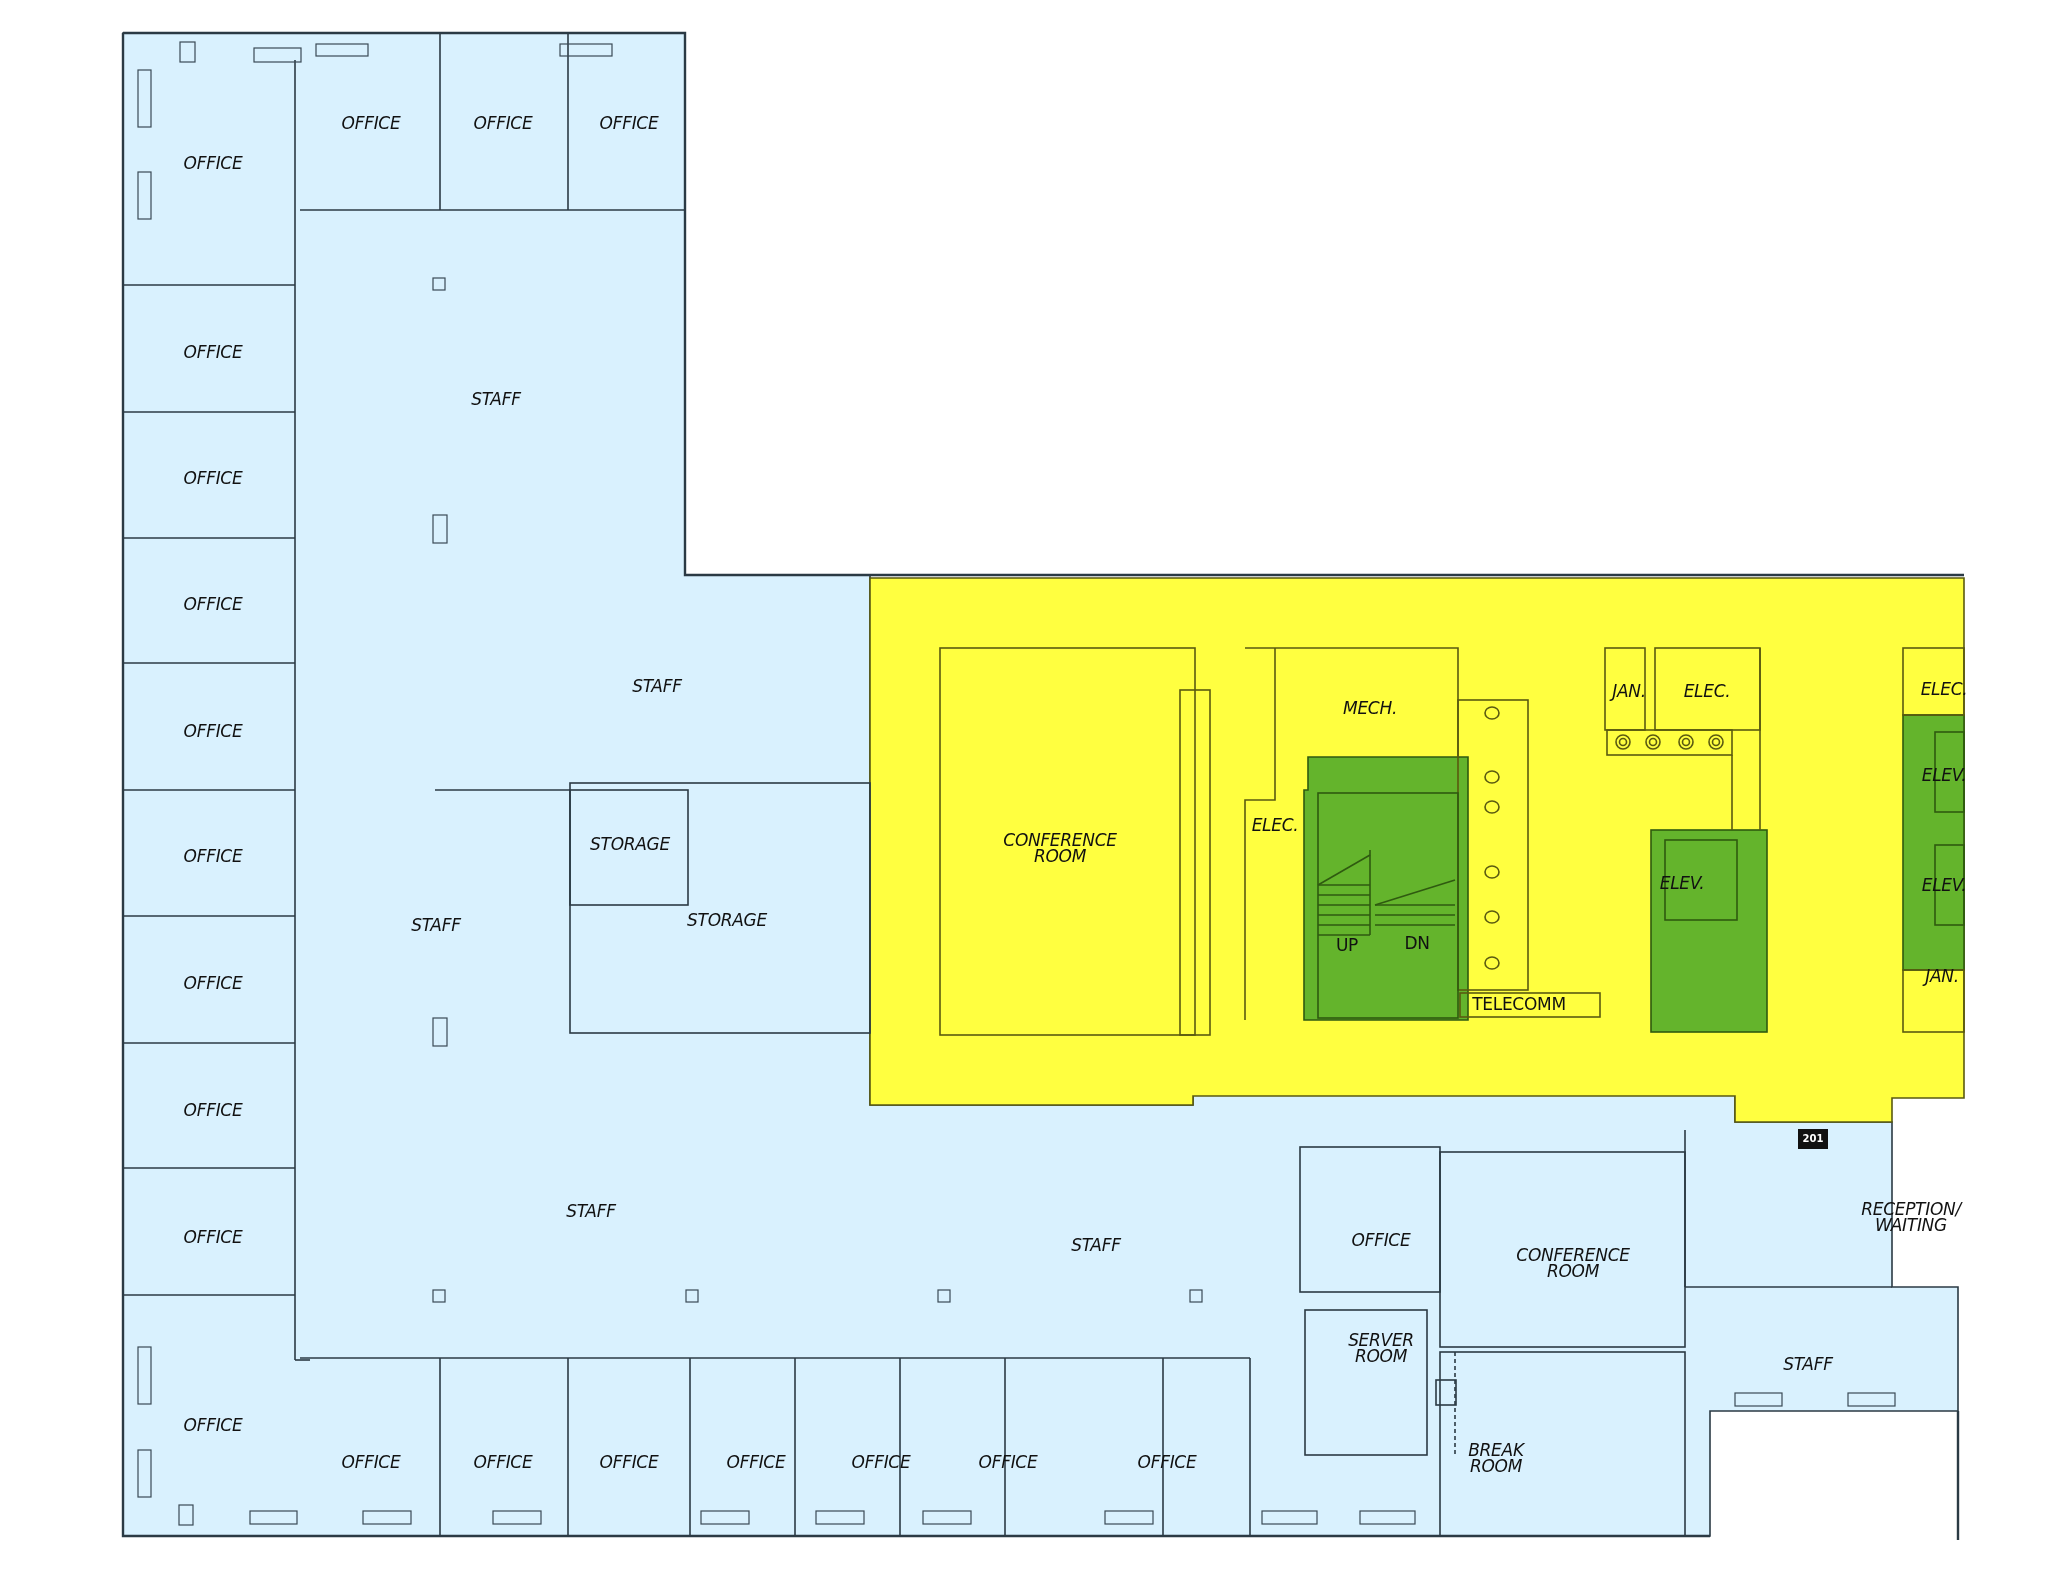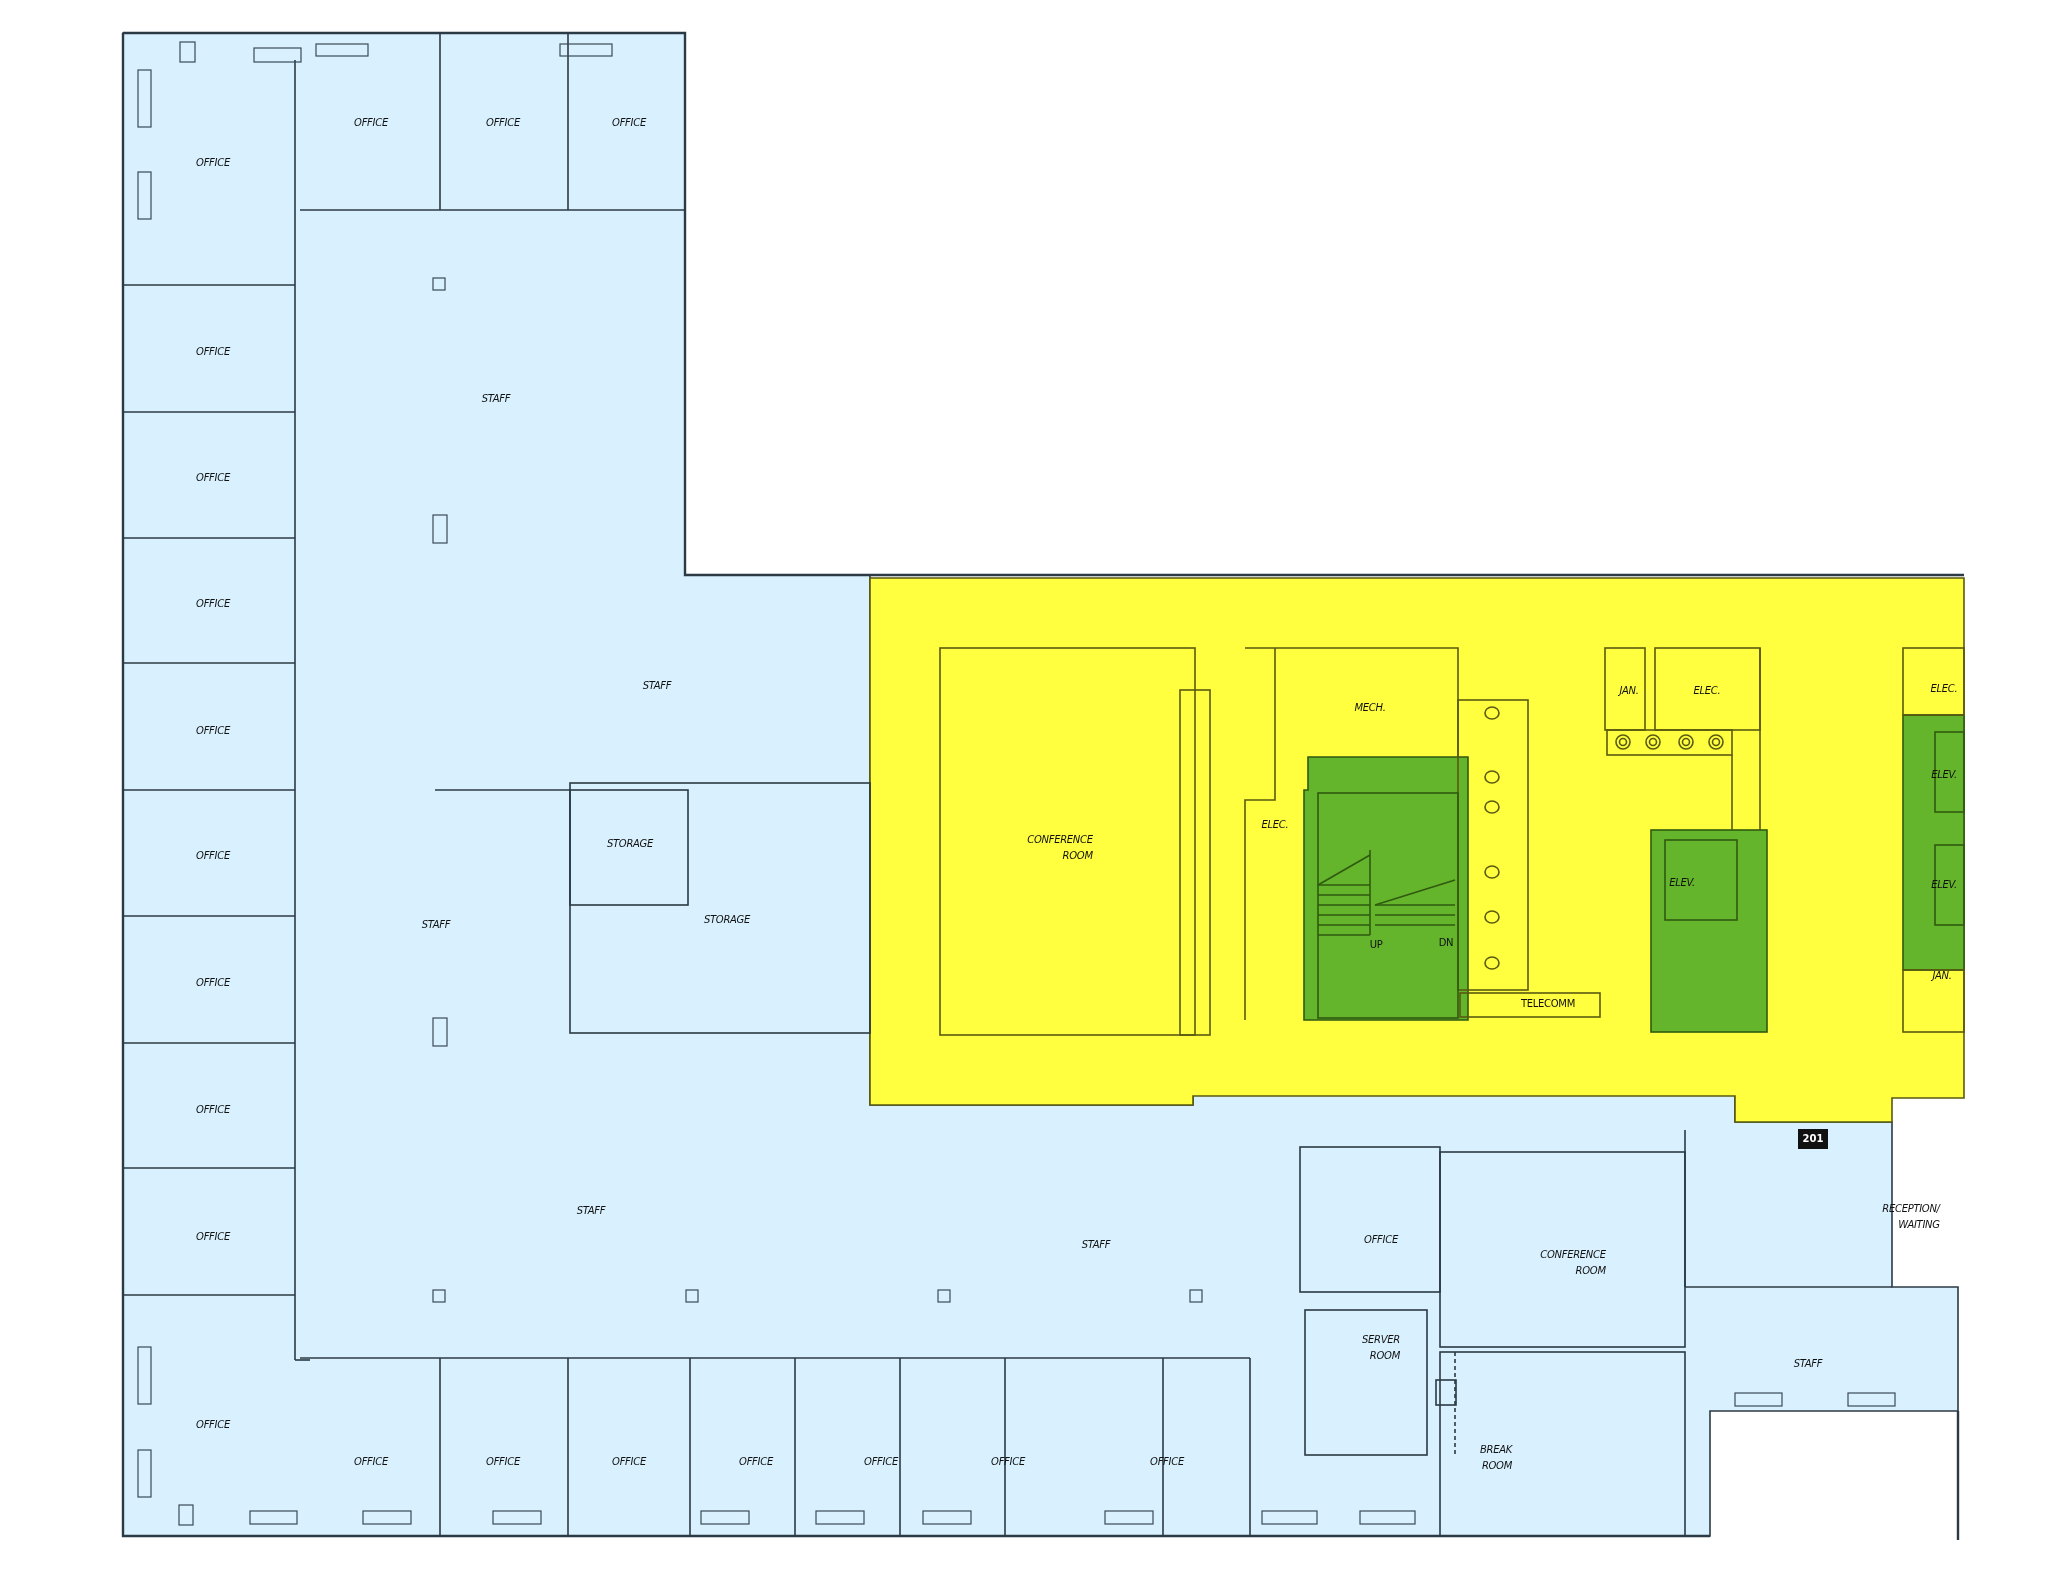--- a/index.html
+++ b/index.html
@@ -1,19 +1,19 @@
 <!DOCTYPE html>
 <html><head>
 <meta charset="utf-8">
 <style>
   html, body { margin: 0; padding: 0; background: #ffffff; }
   body { width: 2048px; height: 1583px; position: relative; overflow: hidden; font-family: "DejaVu Sans", sans-serif; }
   #plan { position: absolute; left: 0; top: 0; width: 2048px; height: 1583px; }
-  .lbl { position: absolute; transform: translate(-50%, -50%); font-family: "DejaVu Sans", sans-serif; font-style: italic; font-size: 10px; letter-spacing: -0.3px; color: #111; text-align: right; line-height: 16px; white-space: pre; pointer-events: none; }
-  .lbl.upright { font-style: normal; margin-left: 29px; }
+  .lbl { position: absolute; transform: translate(-50%, -50%); font-family: "DejaVu Sans", sans-serif; font-style: italic; font-size: 17px; letter-spacing: -0.3px; color: #111; text-align: center; line-height: 16px; white-space: pre; pointer-events: none; }
+  .lbl.upright { font-style: normal; }
   .badge { position: absolute; left: 1798px; top: 1129px; width: 30px; height: 20px; background: #111; color: #fff; font-family: "DejaVu Sans", sans-serif; font-weight: bold; font-size: 10px; line-height: 20px; text-align: center; }
 </style>
 </head>
 <body>
 
 <svg id="plan" viewBox="0 0 2048 1583" xmlns="http://www.w3.org/2000/svg">
   <g fill="none" stroke="#2b3a44" stroke-width="1.6">
 
     <path fill="#d9f1fe" d="M123,33 L685,33 L685,575 L870,575 L870,1105 L1193,1105 L1193,1082 L1735,1082 L1735,1122 L1892,1122 L1892,1287 L1958,1287 L1958,1411 L1710,1411 L1710,1536 L123,1536 Z"></path>
 

